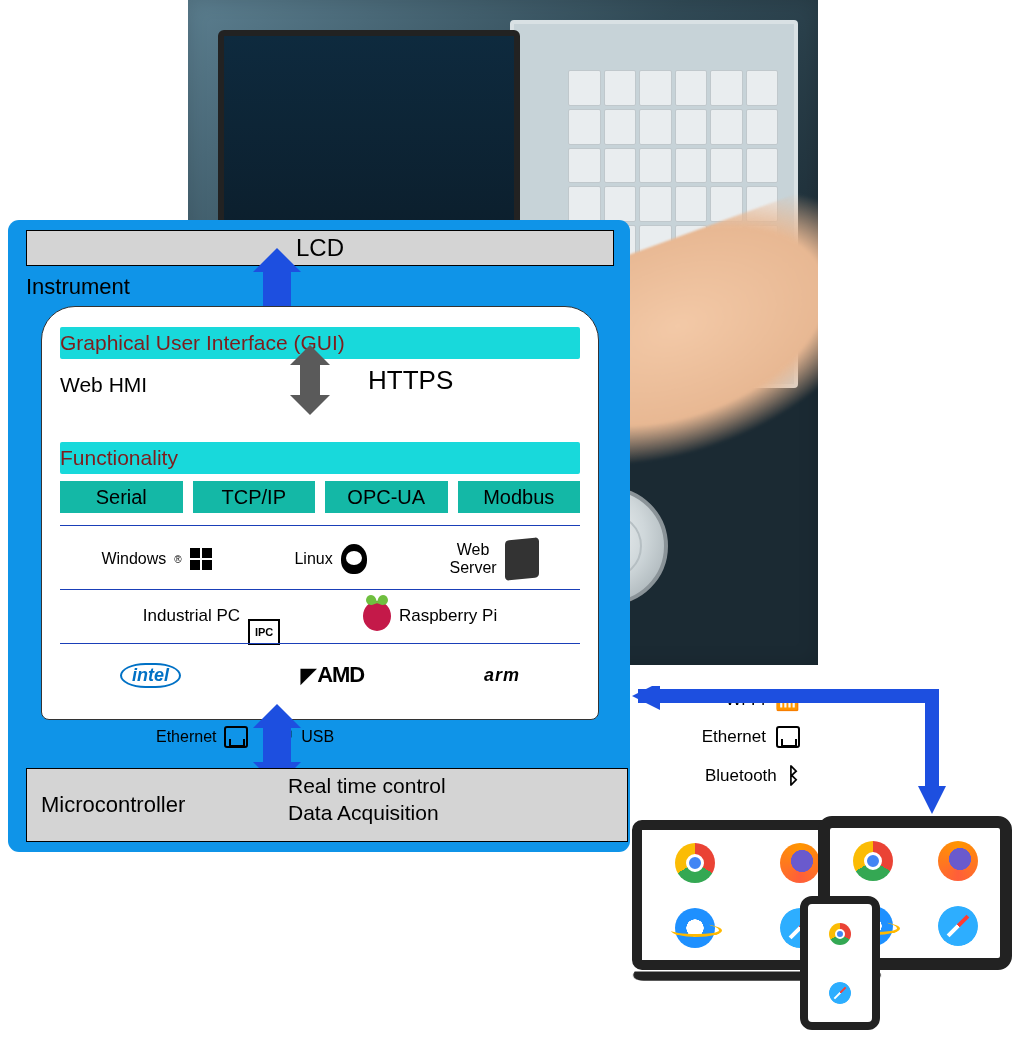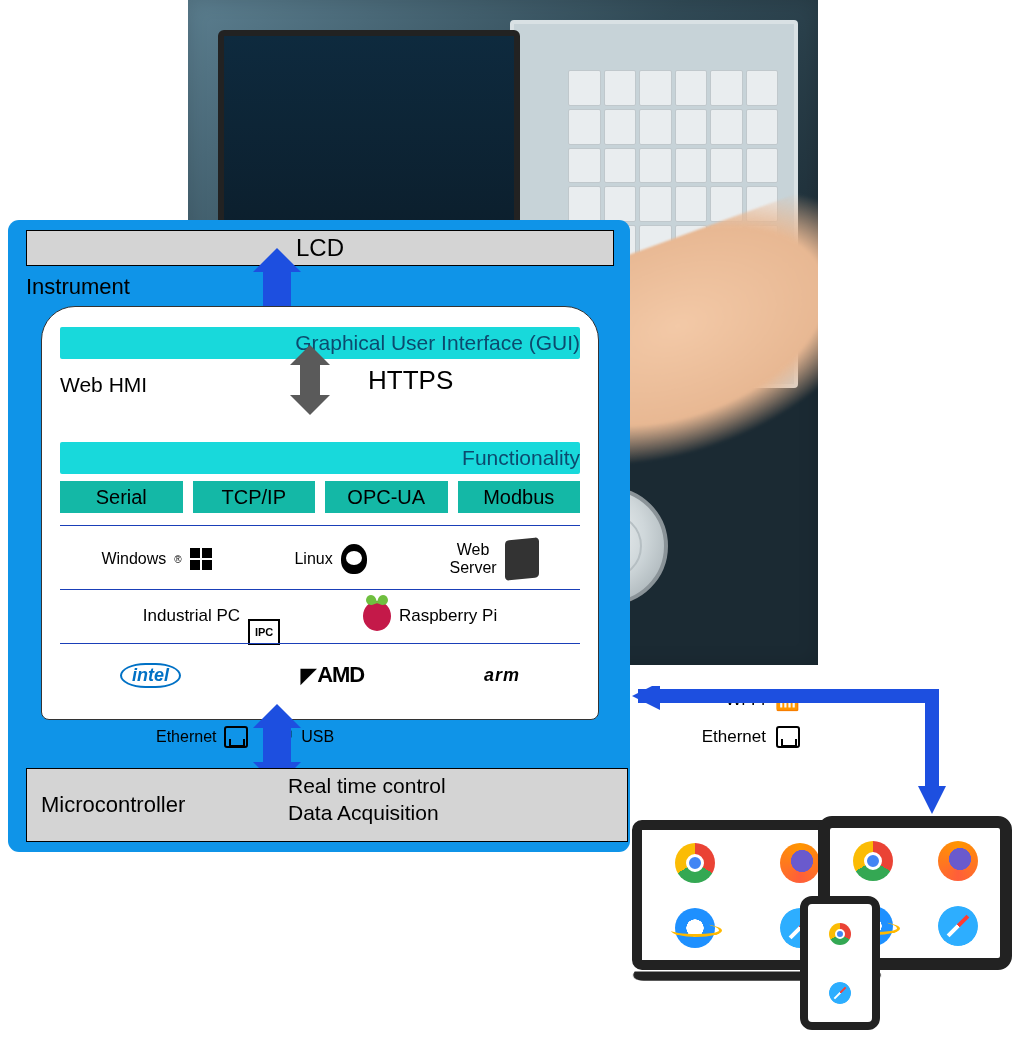--- a/index.html
+++ b/index.html
@@ -28,21 +28,21 @@
 
   
   .panel{position:absolute;left:8px;top:220px;width:622px;height:632px;
          background:#0f94e8;z-index:2;border-radius:11px;}
   .bar-gray{position:absolute;background:#d4d4d4;border:1px solid #000;font-size:24px;display:flex;align-items:center;}
   .lcd-bar{left:18px;top:10px;width:586px;height:34px;justify-content:center;}
   .instr-label{position:absolute;left:18px;top:54px;font-size:22px;}
   
   .card{position:absolute;left:33px;top:86px;width:556px;height:412px;
         background:#fff;border:1px solid #333;border-radius:34px 34px 8px 8px;}
-  .cyan-bar{background:#18d9db;color:#0c4a6e;font-size:21px;text-align:right;
+  .cyan-bar{background:#18d9db;color:#7f1d1d;font-size:21px;text-align:left;
             border-radius:2px;height:32px;line-height:32px;position:absolute;}
   .gui-bar{left:18px;top:20px;width:520px;}
   .webhmi{position:absolute;left:18px;top:66px;font-size:21px;}
   .https{position:absolute;left:326px;top:58px;font-size:26px;}
   .webapi-bar{left:18px;top:96px;width:520px;}
   .func-bar{left:18px;top:135px;width:520px;}
   .proto-row{position:absolute;left:18px;top:174px;width:520px;display:flex;gap:10px;}
   .proto{flex:1;background:#14b8a6;height:32px;line-height:32px;text-align:center;font-size:20px;}
   .hline{position:absolute;left:18px;width:520px;border-top:1.5px solid #1a3fb8;}
   .os-row{position:absolute;left:18px;top:230px;width:520px;height:44px;display:flex;align-items:center;justify-content:space-around;font-size:16px;}
@@ -252,20 +252,24 @@
 
   <div class="wireless">
     <div>
         <span>Wi-Fi</span>
         <span class="i-wifi">📶</span>
       </div>
     <div>
         <span>Ethernet</span>
         <span class="i-eth"></span>
       </div>
+    <div>
+        <span>Bluetooth</span>
+        <span class="i-bt">ᛒ</span>
+      </div>
   </div>
 
   <svg class="net-arrow" width="320" height="140">
     <polyline points="6,10 300,10 300,104" fill="none" stroke="#1d4fe0" stroke-width="14"></polyline>
     <polygon points="0,10 28,-4 28,24" fill="#1d4fe0" transform="translate(0,0)"></polygon>
     <polygon points="300,128 286,100 314,100" fill="#1d4fe0"></polygon>
   </svg>
 
   <div class="devices">
     <div class="laptop">

